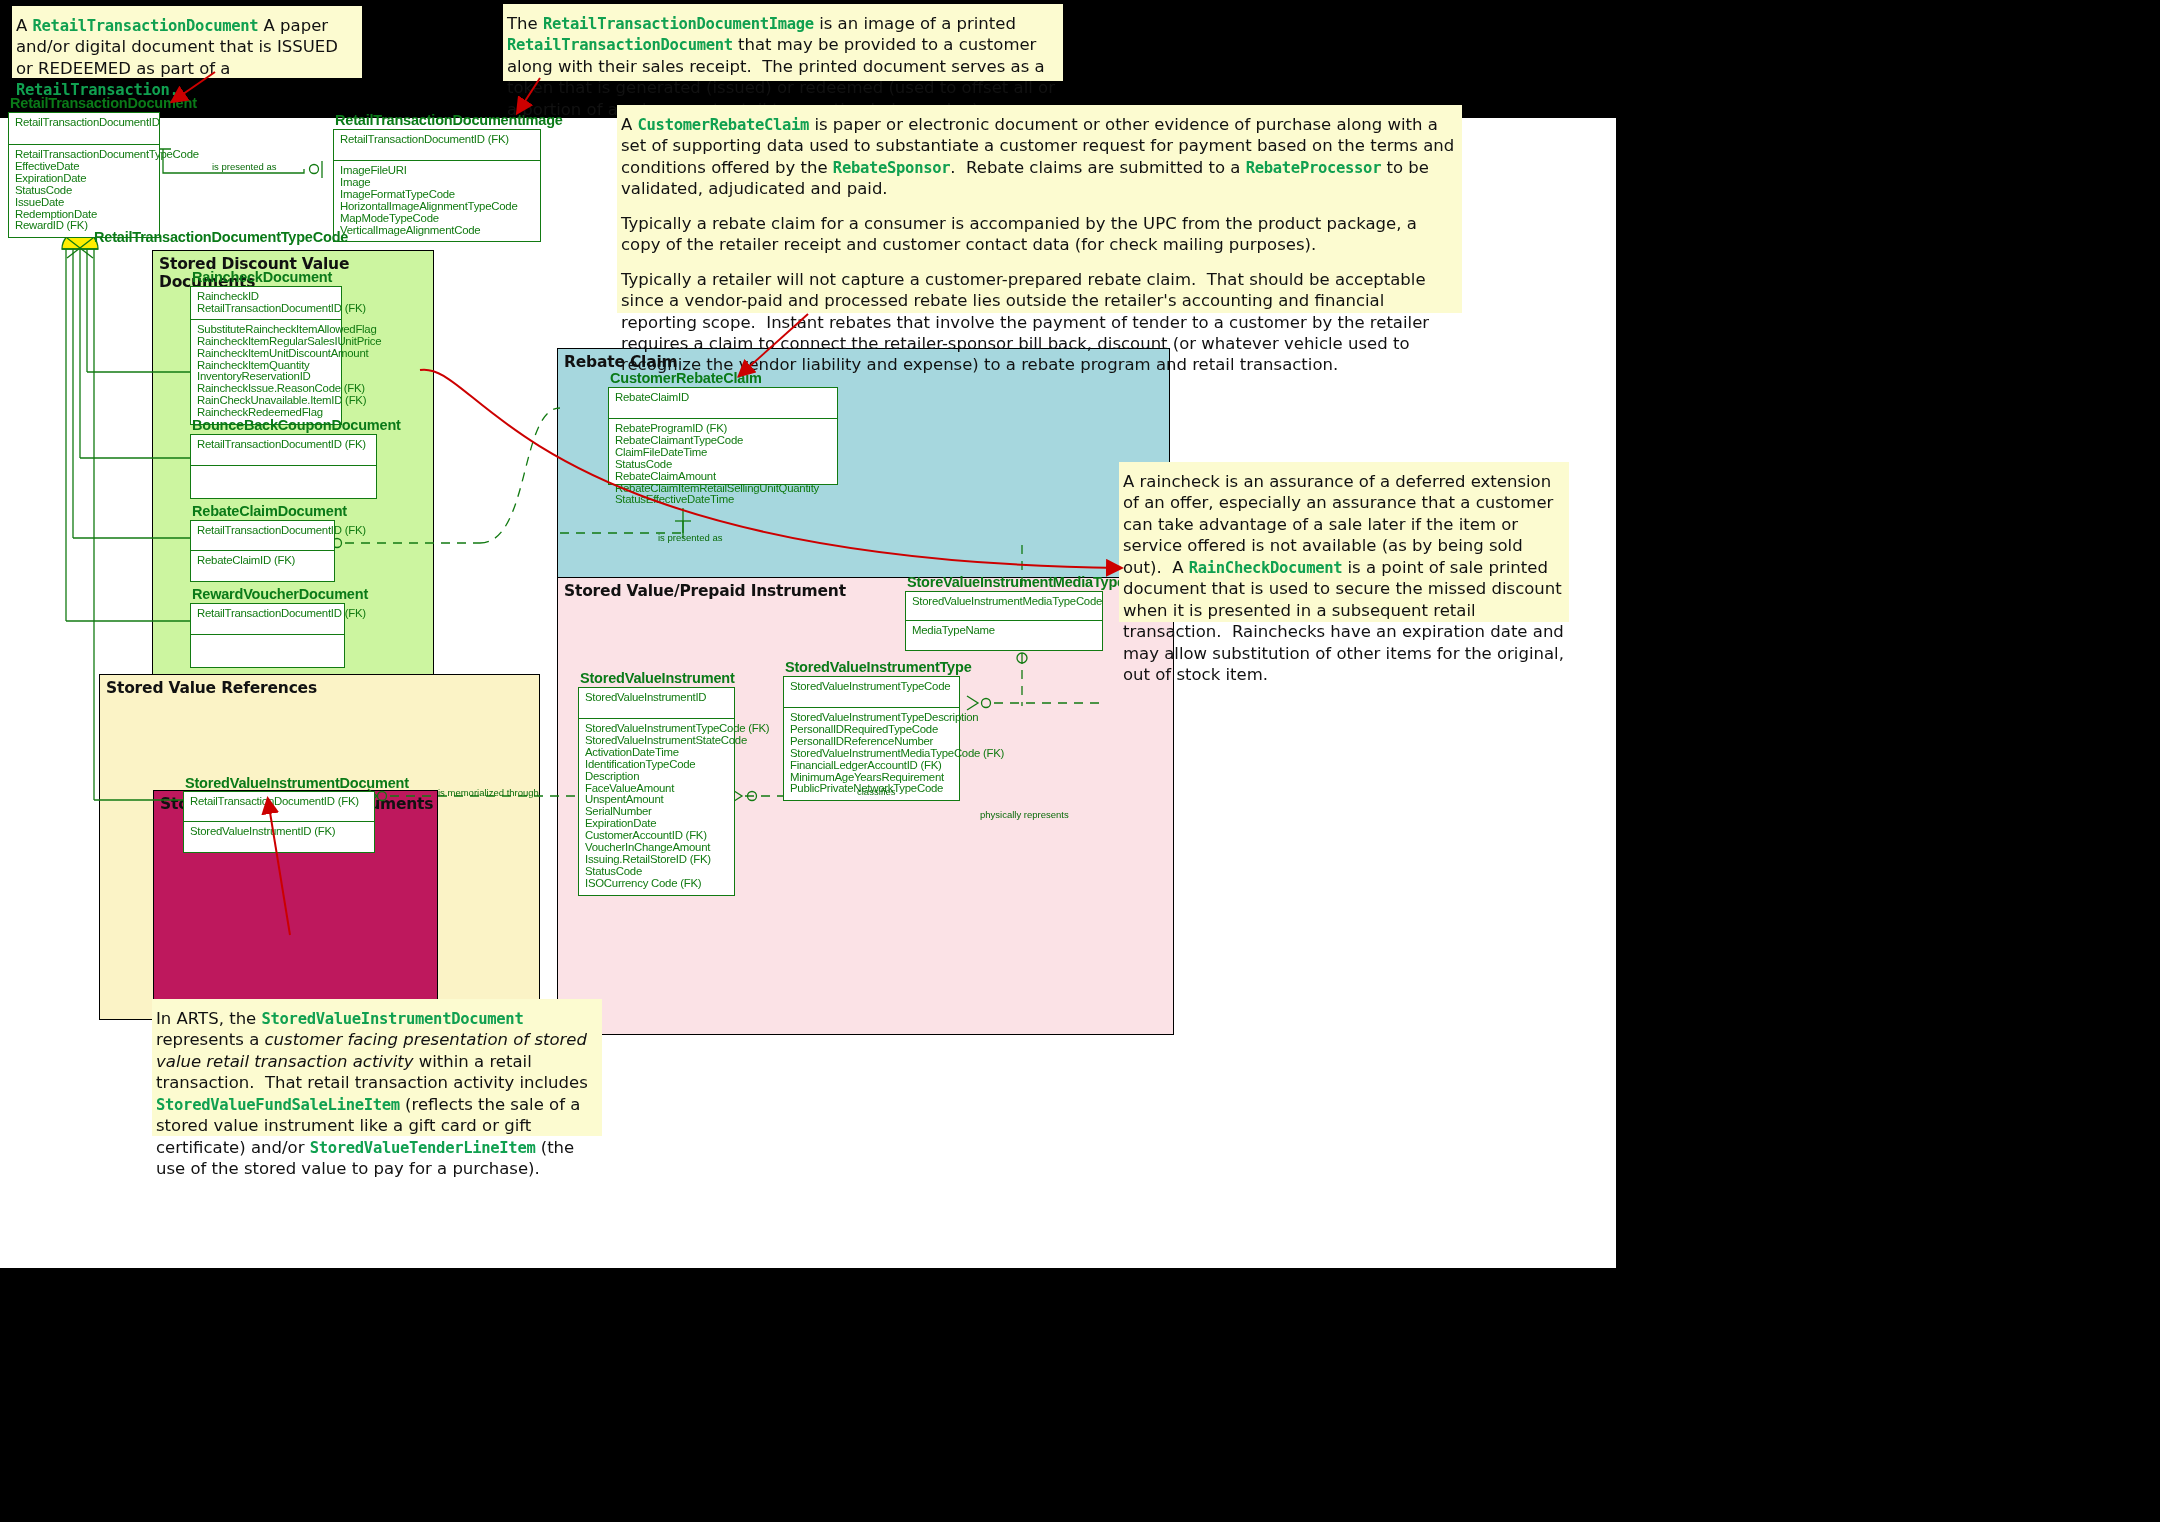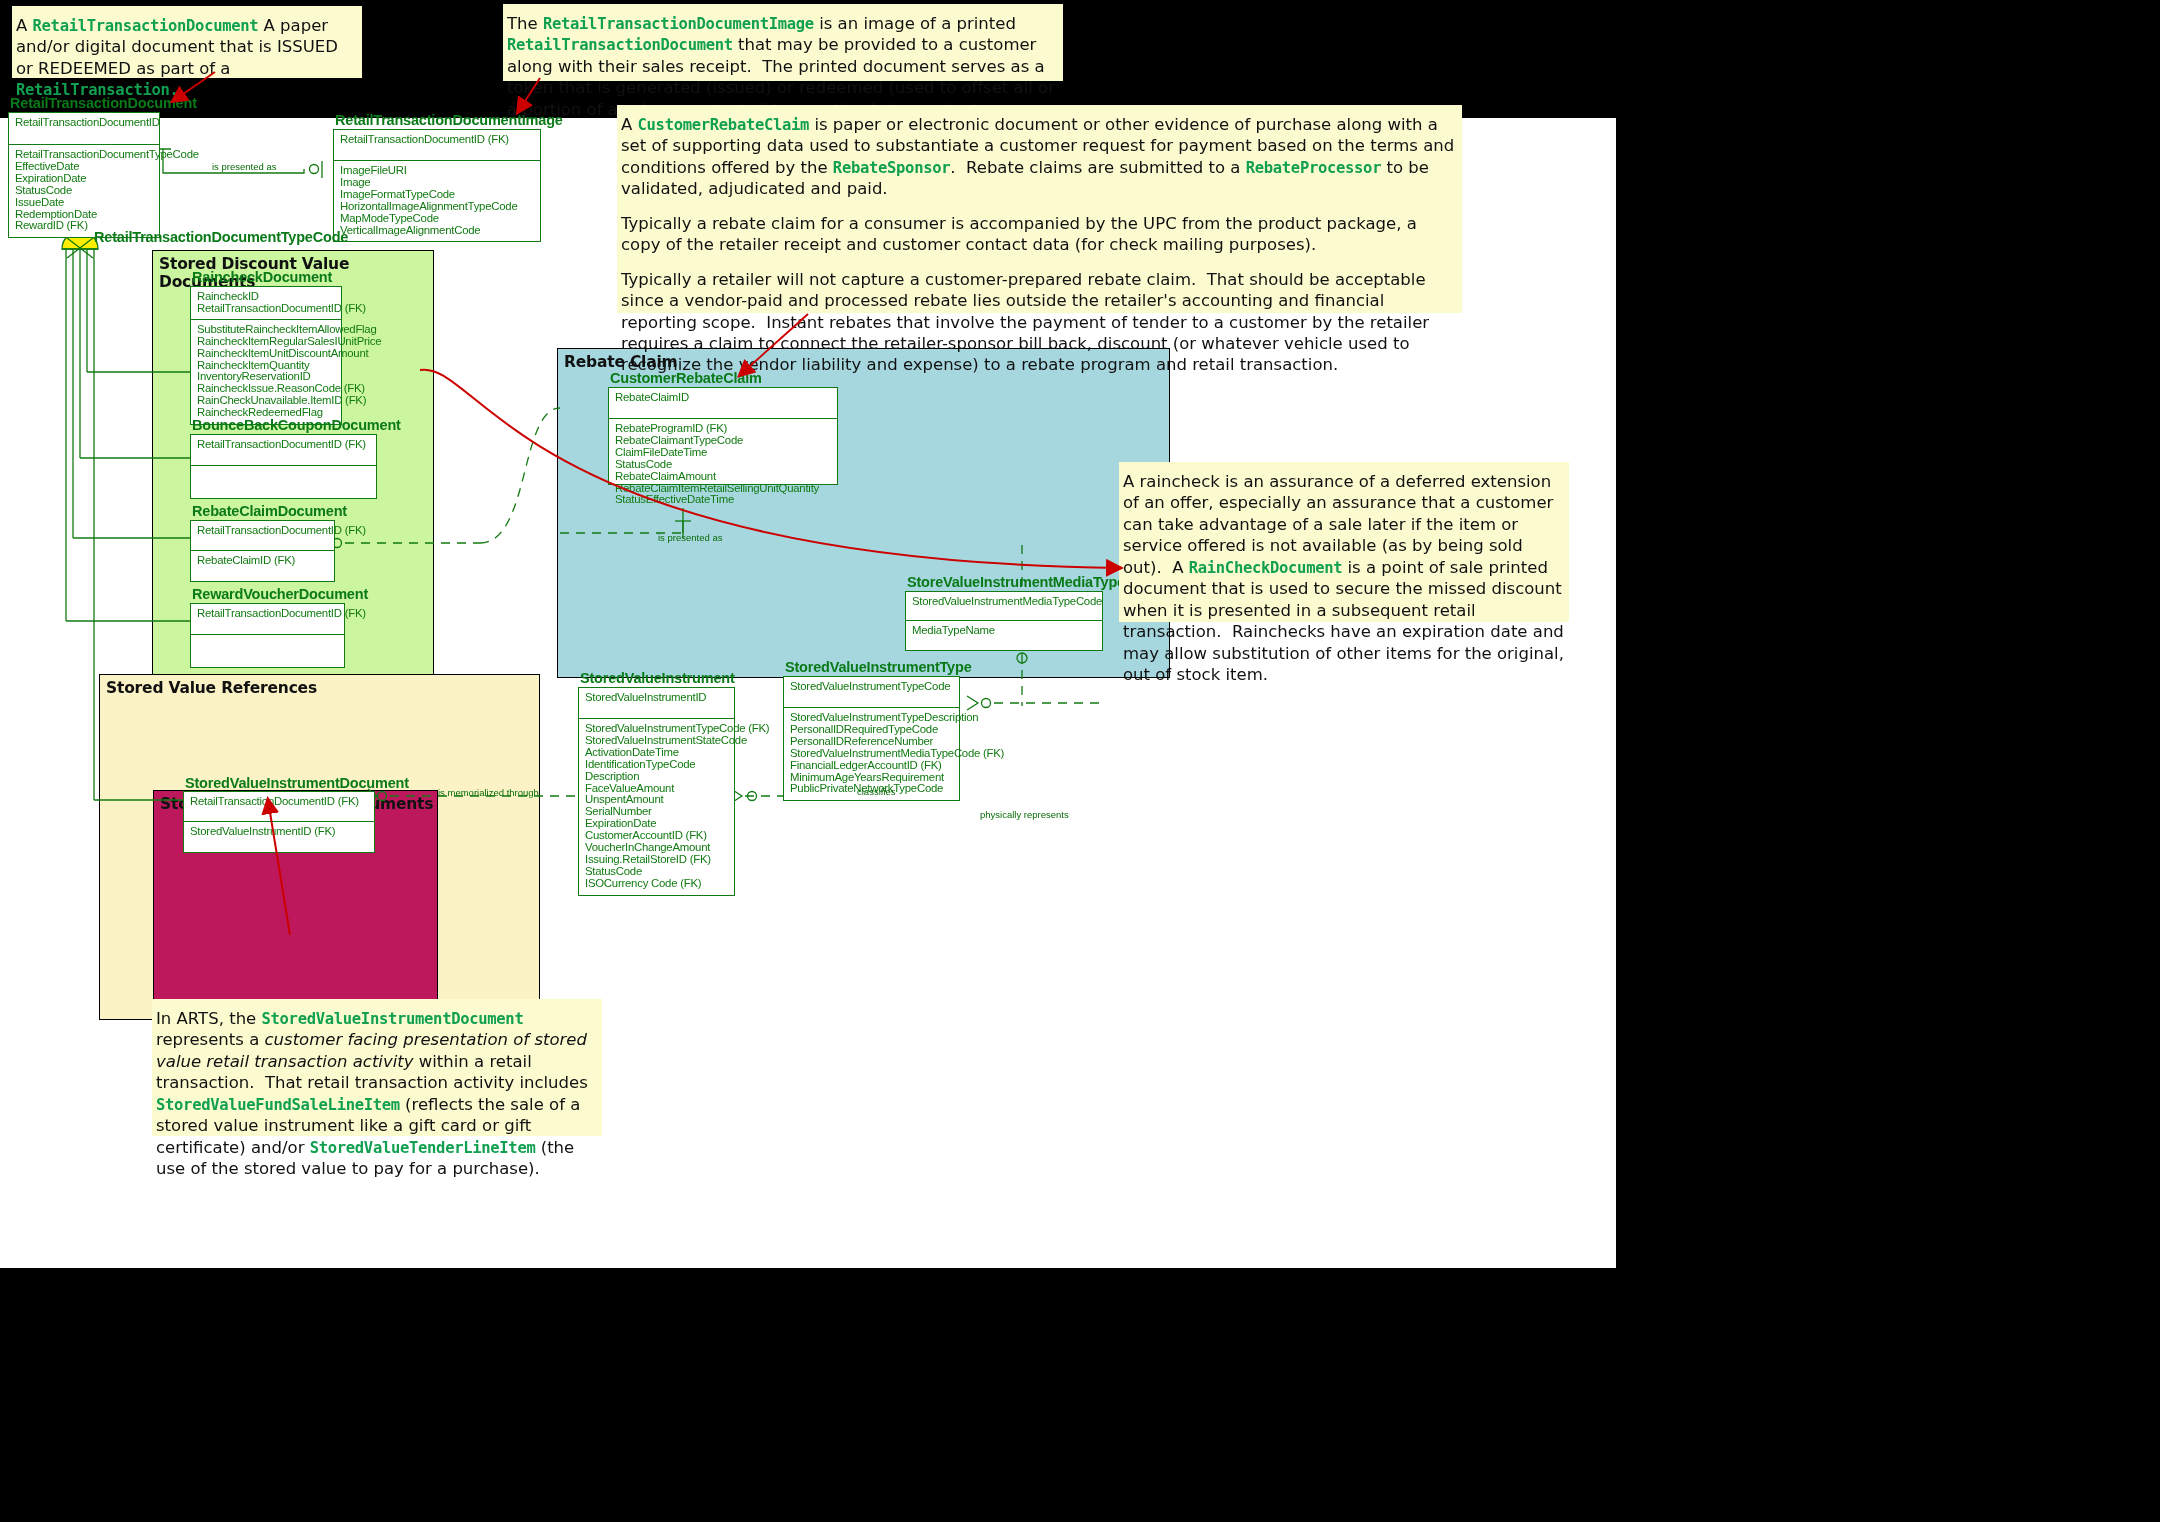--- a/index.html
+++ b/index.html
@@ -62,20 +62,23 @@
   </div>
 
   <div class="area yellow" style="left:99px;top:556px;width:441px;height:346px;">
     <div class="area-title">Stored Value References</div>
   </div>
 
   <div class="area lgreen" style="left:153px;top:640px;width:285px;height:246px;">
     <div class="area-title">Stored Money Value Documents</div>
   </div>
 
+  <div class="area pink" style="left:557px;top:459px;width:617px;height:458px;">
+    <div class="area-title">Stored Value/Prepaid Instrument</div>
+  </div>
 
   <svg class="wires">
     <g stroke="#127a12" stroke-width="1.3" fill="none">
 
       <path d="M163,31 L163,55 L304,55 L304,51"></path>
       <path d="M155,31 L171,31" stroke-width="1.5"></path>
       <circle cx="314" cy="51" r="4.5"></circle>
       <path d="M322,43 L322,60"></path>
 
       <path d="M80,93 L80,112"></path>

